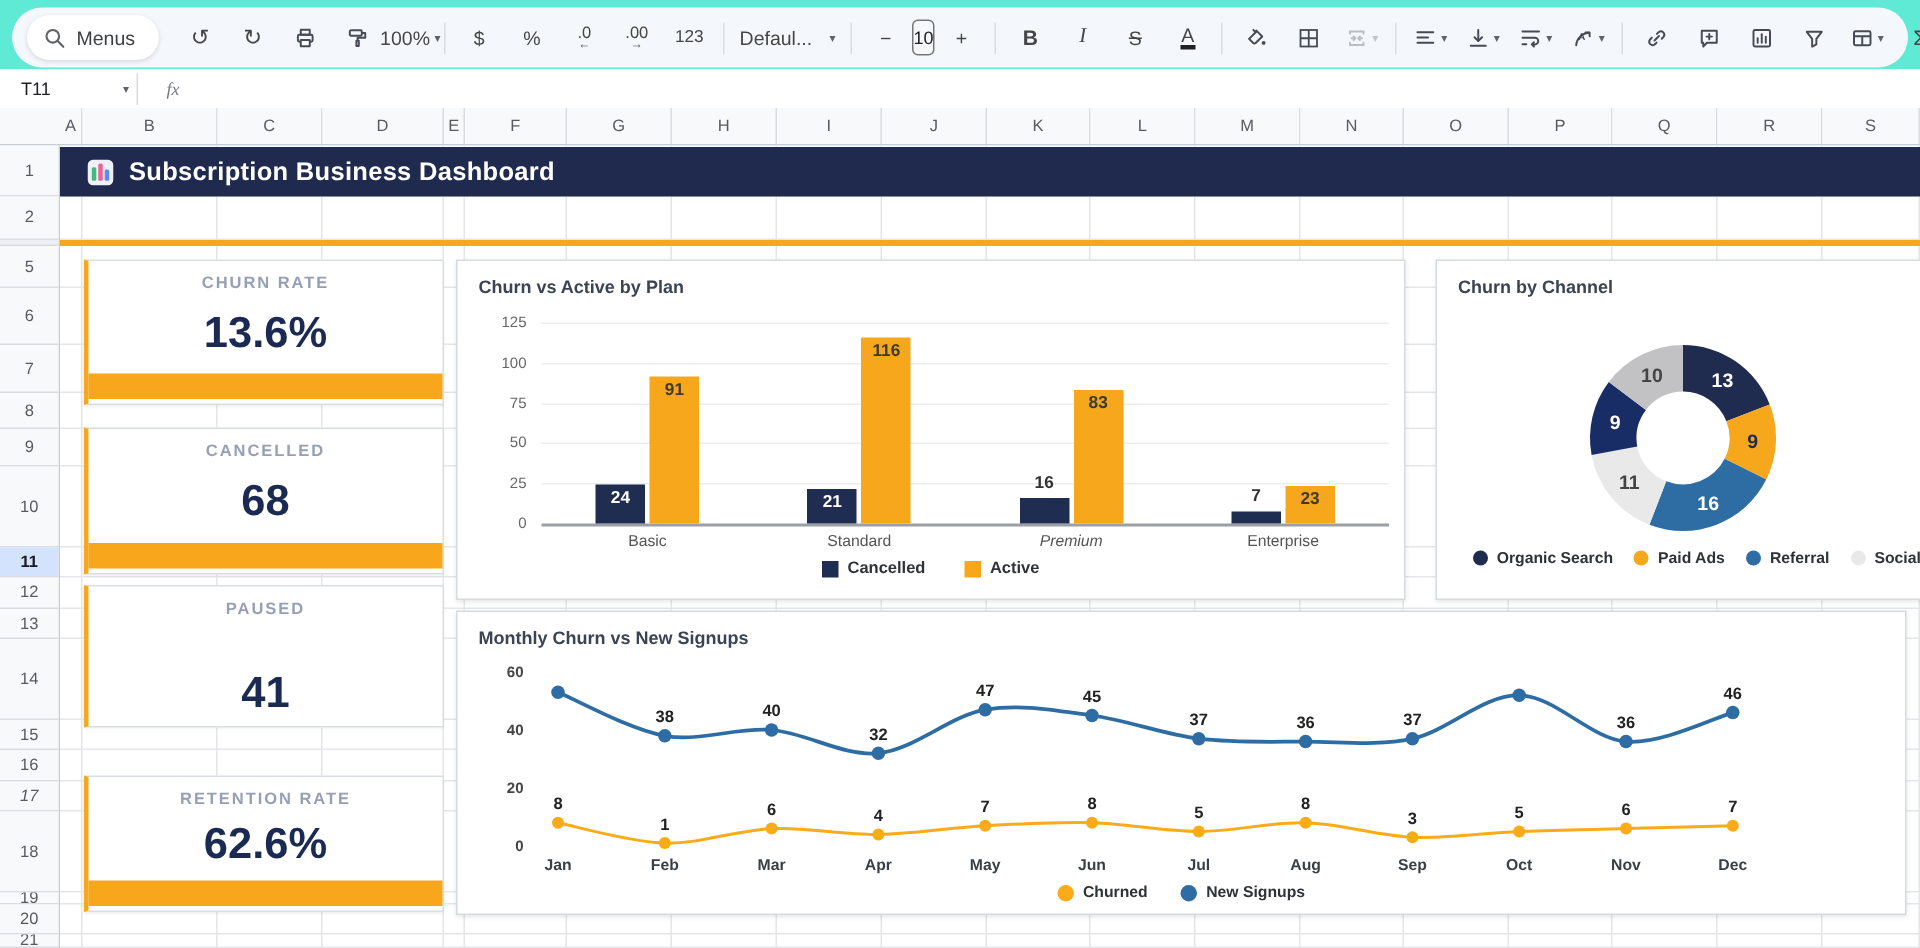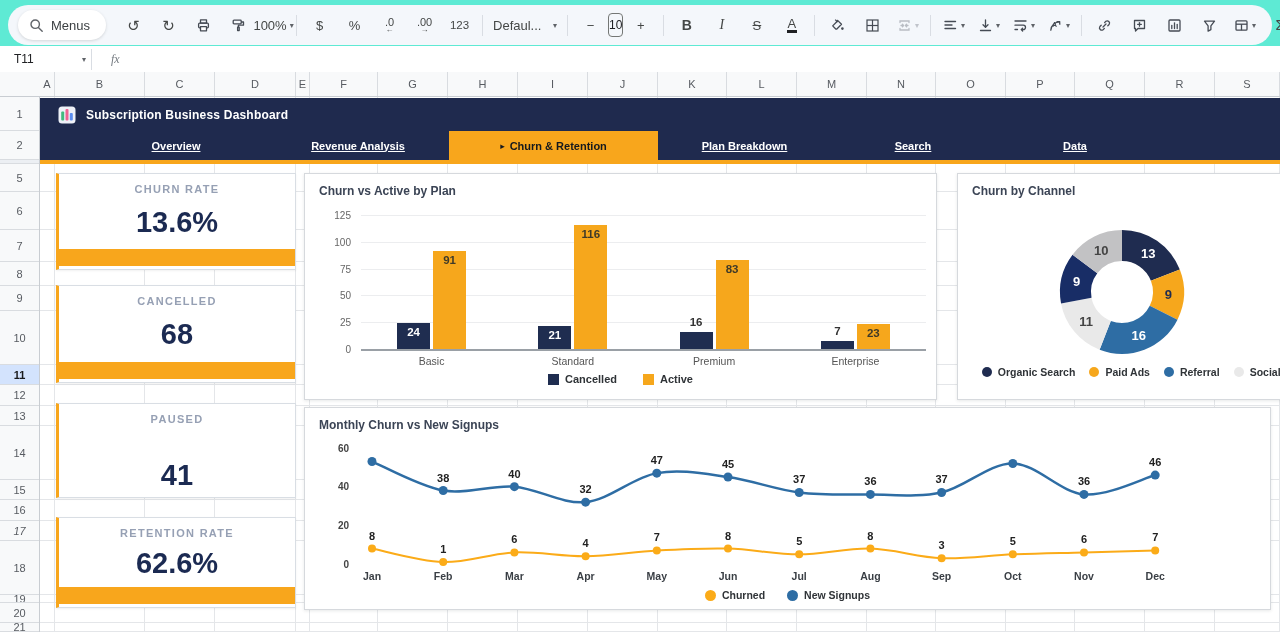--- a/index.html
+++ b/index.html
@@ -47,21 +47,21 @@
   .row-h.sel{background:#d3e3fd;color:#18191b;font-weight:bold;}
   .row-h.gap{background:#eceff3;}
 
   
   #canvas{position:absolute;left:40px;top:97px;width:1240px;height:535px;background:#fff;overflow:hidden;}
   .gl-v{position:absolute;top:0;bottom:0;width:1px;background:#e4e6e9;}
   .gl-h{position:absolute;left:0;right:0;height:1px;background:#e4e6e9;}
 
   .banner{position:absolute;left:0;top:1px;width:1240px;height:33px;background:#1f2a4e;display:flex;
     align-items:center;padding-left:18px;box-sizing:border-box;gap:10px;color:#fff;font-weight:bold;
-    font-size:12px;letter-spacing:.2px;}
+    font-size:17px;letter-spacing:.2px;}
   .nav{position:absolute;left:0;top:34px;width:1240px;height:29px;background:#1f2a4e;}
   .tab{position:absolute;top:0;height:29px;display:flex;align-items:center;justify-content:center;cursor:default;}
   .tab-label{color:#fff;font-size:11px;font-weight:bold;text-decoration:underline;}
   .tab.active{background:#f8a61c;}
   .tab.active .tab-label{color:#15191e;text-decoration:none;}
   .tab-prefix{color:#15191e;font-size:9px;margin-right:5px;}
   .orange-strip{position:absolute;left:0;top:63px;width:1240px;height:4px;background:#f8a61c;}
 
   .kpi{position:absolute;left:16px;width:240px;background:#fff;border:1px solid #d9dee4;
     border-left:3px solid #f8a61c;box-shadow:0 1px 2px rgba(0,0,0,.06);display:flex;flex-direction:column;
@@ -366,54 +366,33 @@
     <div class="banner">
       <svg width="18" height="18" viewBox="0 0 18 18">
         <rect x="0.5" y="0.5" width="17" height="17" rx="3.5" fill="#eef1f8"></rect>
         <rect x="3.2" y="5.5" width="3" height="9" rx="1" fill="#43b97f"></rect>
         <rect x="7.5" y="3" width="3" height="11.5" rx="1" fill="#ef6292"></rect>
         <rect x="11.8" y="7" width="3" height="7.5" rx="1" fill="#5b8def"></rect>
       </svg>
       <span>Subscription Business Dashboard</span>
     </div>
 
-    <div class="nav">
-      <div class="tab" style="left:45px;width:182px;">
-          <span class="tab-label">Overview</span>
-        </div>
-      <div class="tab" style="left:227px;width:182px;">
-          <span class="tab-label">Revenue Analysis</span>
-        </div>
-      <div class="tab active" style="left:409px;width:209px;">
-        <span class="tab-prefix">▸</span>
-        <span class="tab-label">Churn &amp; Retention</span>
-      </div>
-      <div class="tab" style="left:618px;width:173px;">
-          <span class="tab-label">Plan Breakdown</span>
-        </div>
-      <div class="tab" style="left:791px;width:164px;">
-          <span class="tab-label">Search</span>
-        </div>
-      <div class="tab" style="left:955px;width:160px;">
-          <span class="tab-label">Data</span>
-        </div>
-    </div>
     <div class="orange-strip"></div>
 
     <div class="kpi" style="top:76px;height:97px;">
       <div class="kpi-label">CHURN RATE</div>
       <div class="kpi-value">13.6%</div>
       <div class="kpi-bar"></div>
     </div>
     <div class="kpi" style="top:188px;height:98px;">
       <div class="kpi-label">CANCELLED</div>
       <div class="kpi-value">68</div>
       <div class="kpi-bar"></div>
     </div>
-    <div class="kpi" style="top:306px;height:95px;gap:34px;">
+    <div class="kpi" style="top:293px;height:95px;gap:34px;">
       <div class="kpi-label">PAUSED</div>
       <div class="kpi-value">41</div>
       <div class="kpi-bar"></div>
     </div>
     <div class="kpi" style="top:420px;height:91px;">
       <div class="kpi-label">RETENTION RATE</div>
       <div class="kpi-value">62.6%</div>
       <div class="kpi-bar"></div>
     </div>
 
@@ -434,21 +413,21 @@
         <div class="cat-label" style="left: 126.625px; top: 181px;">Basic</div>
         <div style="position: absolute; left: 92.125px; width: 33px; top: 149.272px; height: 25.728px; background: rgb(31, 45, 80);"></div>
         <div class="bar-label" style="left: 108.625px; top: 152.272px; color: rgb(255, 255, 255);">24</div>
         <div style="position: absolute; left: 128.125px; width: 33px; top: 77.448px; height: 97.552px; background: rgb(246, 167, 28);"></div>
         <div class="bar-label" style="left: 144.625px; top: 80.448px; color: rgb(63, 58, 40);">91</div>
         <div class="cat-label" style="left: 267.875px; top: 181px;">Standard</div>
         <div style="position: absolute; left: 233.375px; width: 33px; top: 152.488px; height: 22.512px; background: rgb(31, 45, 80);"></div>
         <div class="bar-label" style="left: 249.875px; top: 155.488px; color: rgb(255, 255, 255);">21</div>
         <div style="position: absolute; left: 269.375px; width: 33px; top: 50.648px; height: 124.352px; background: rgb(246, 167, 28);"></div>
         <div class="bar-label" style="left: 285.875px; top: 53.648px; color: rgb(63, 58, 40);">116</div>
-        <div class="cat-label" style="left: 409.125px; top: 181px;">Premium</div>
+        <div class="cat-label" style="left: 409.125px; top: 181px; font-style: italic;">Premium</div>
         <div style="position: absolute; left: 374.625px; width: 33px; top: 157.848px; height: 17.152px; background: rgb(31, 45, 80);"></div>
         <div class="bar-label" style="left: 391.125px; top: 141.848px; color: rgb(51, 51, 51);">16</div>
         <div style="position: absolute; left: 410.625px; width: 33px; top: 86.024px; height: 88.976px; background: rgb(246, 167, 28);"></div>
         <div class="bar-label" style="left: 427.125px; top: 89.024px; color: rgb(63, 58, 40);">83</div>
         <div class="cat-label" style="left: 550.375px; top: 181px;">Enterprise</div>
         <div style="position: absolute; left: 515.875px; width: 33px; top: 167.496px; height: 7.504px; background: rgb(31, 45, 80);"></div>
         <div class="bar-label" style="left: 532.375px; top: 151.496px; color: rgb(51, 51, 51);">7</div>
         <div style="position: absolute; left: 551.875px; width: 33px; top: 150.344px; height: 24.656px; background: rgb(246, 167, 28);"></div>
         <div class="bar-label" style="left: 568.375px; top: 153.344px; color: rgb(63, 58, 40);">23</div>
         <div class="legend" style="left: 0px; width: 100%; top: 199px; gap: 26px;">

